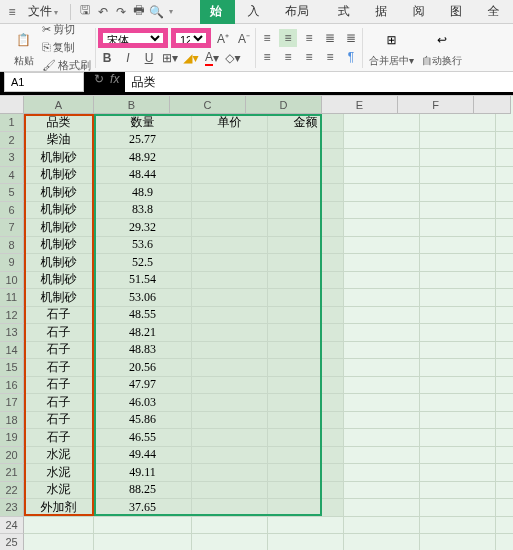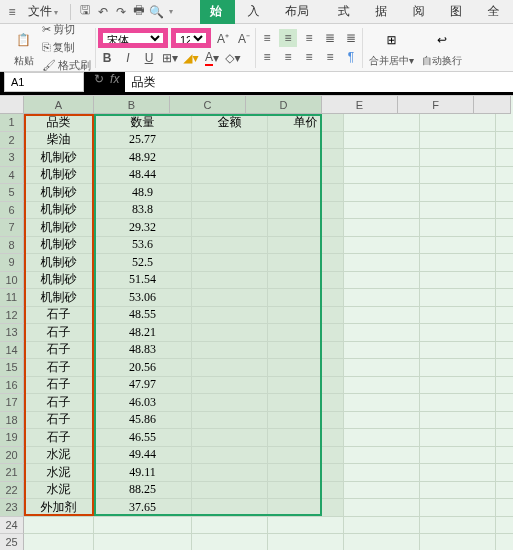--- a/index.html
+++ b/index.html
@@ -201,22 +201,22 @@
       <div class="rh sel">21</div>
       <div class="rh sel">22</div>
       <div class="rh sel">23</div>
       <div class="rh">24</div>
       <div class="rh">25</div>
     </div>
   <div class="cells" id="cells">
       <div class="row">
         <div class="cell w1 hdr">品类</div>
         <div class="cell w2 hdr">数量</div>
+        <div class="cell w3 hdr">单价</div>
         <div class="cell w4 hdr">金额</div>
-        <div class="cell w3 hdr">单价</div>
         <div class="cell w5 empty"></div>
         <div class="cell w6 empty"></div>
         <div class="cell w7 empty"></div>
       </div>
       <div class="row">
         <div class="cell w1 cA">柴油</div>
         <div class="cell w2 cB">25.77</div>
         <div class="cell w3"></div>
         <div class="cell w4"></div>
         <div class="cell w5 empty"></div>

